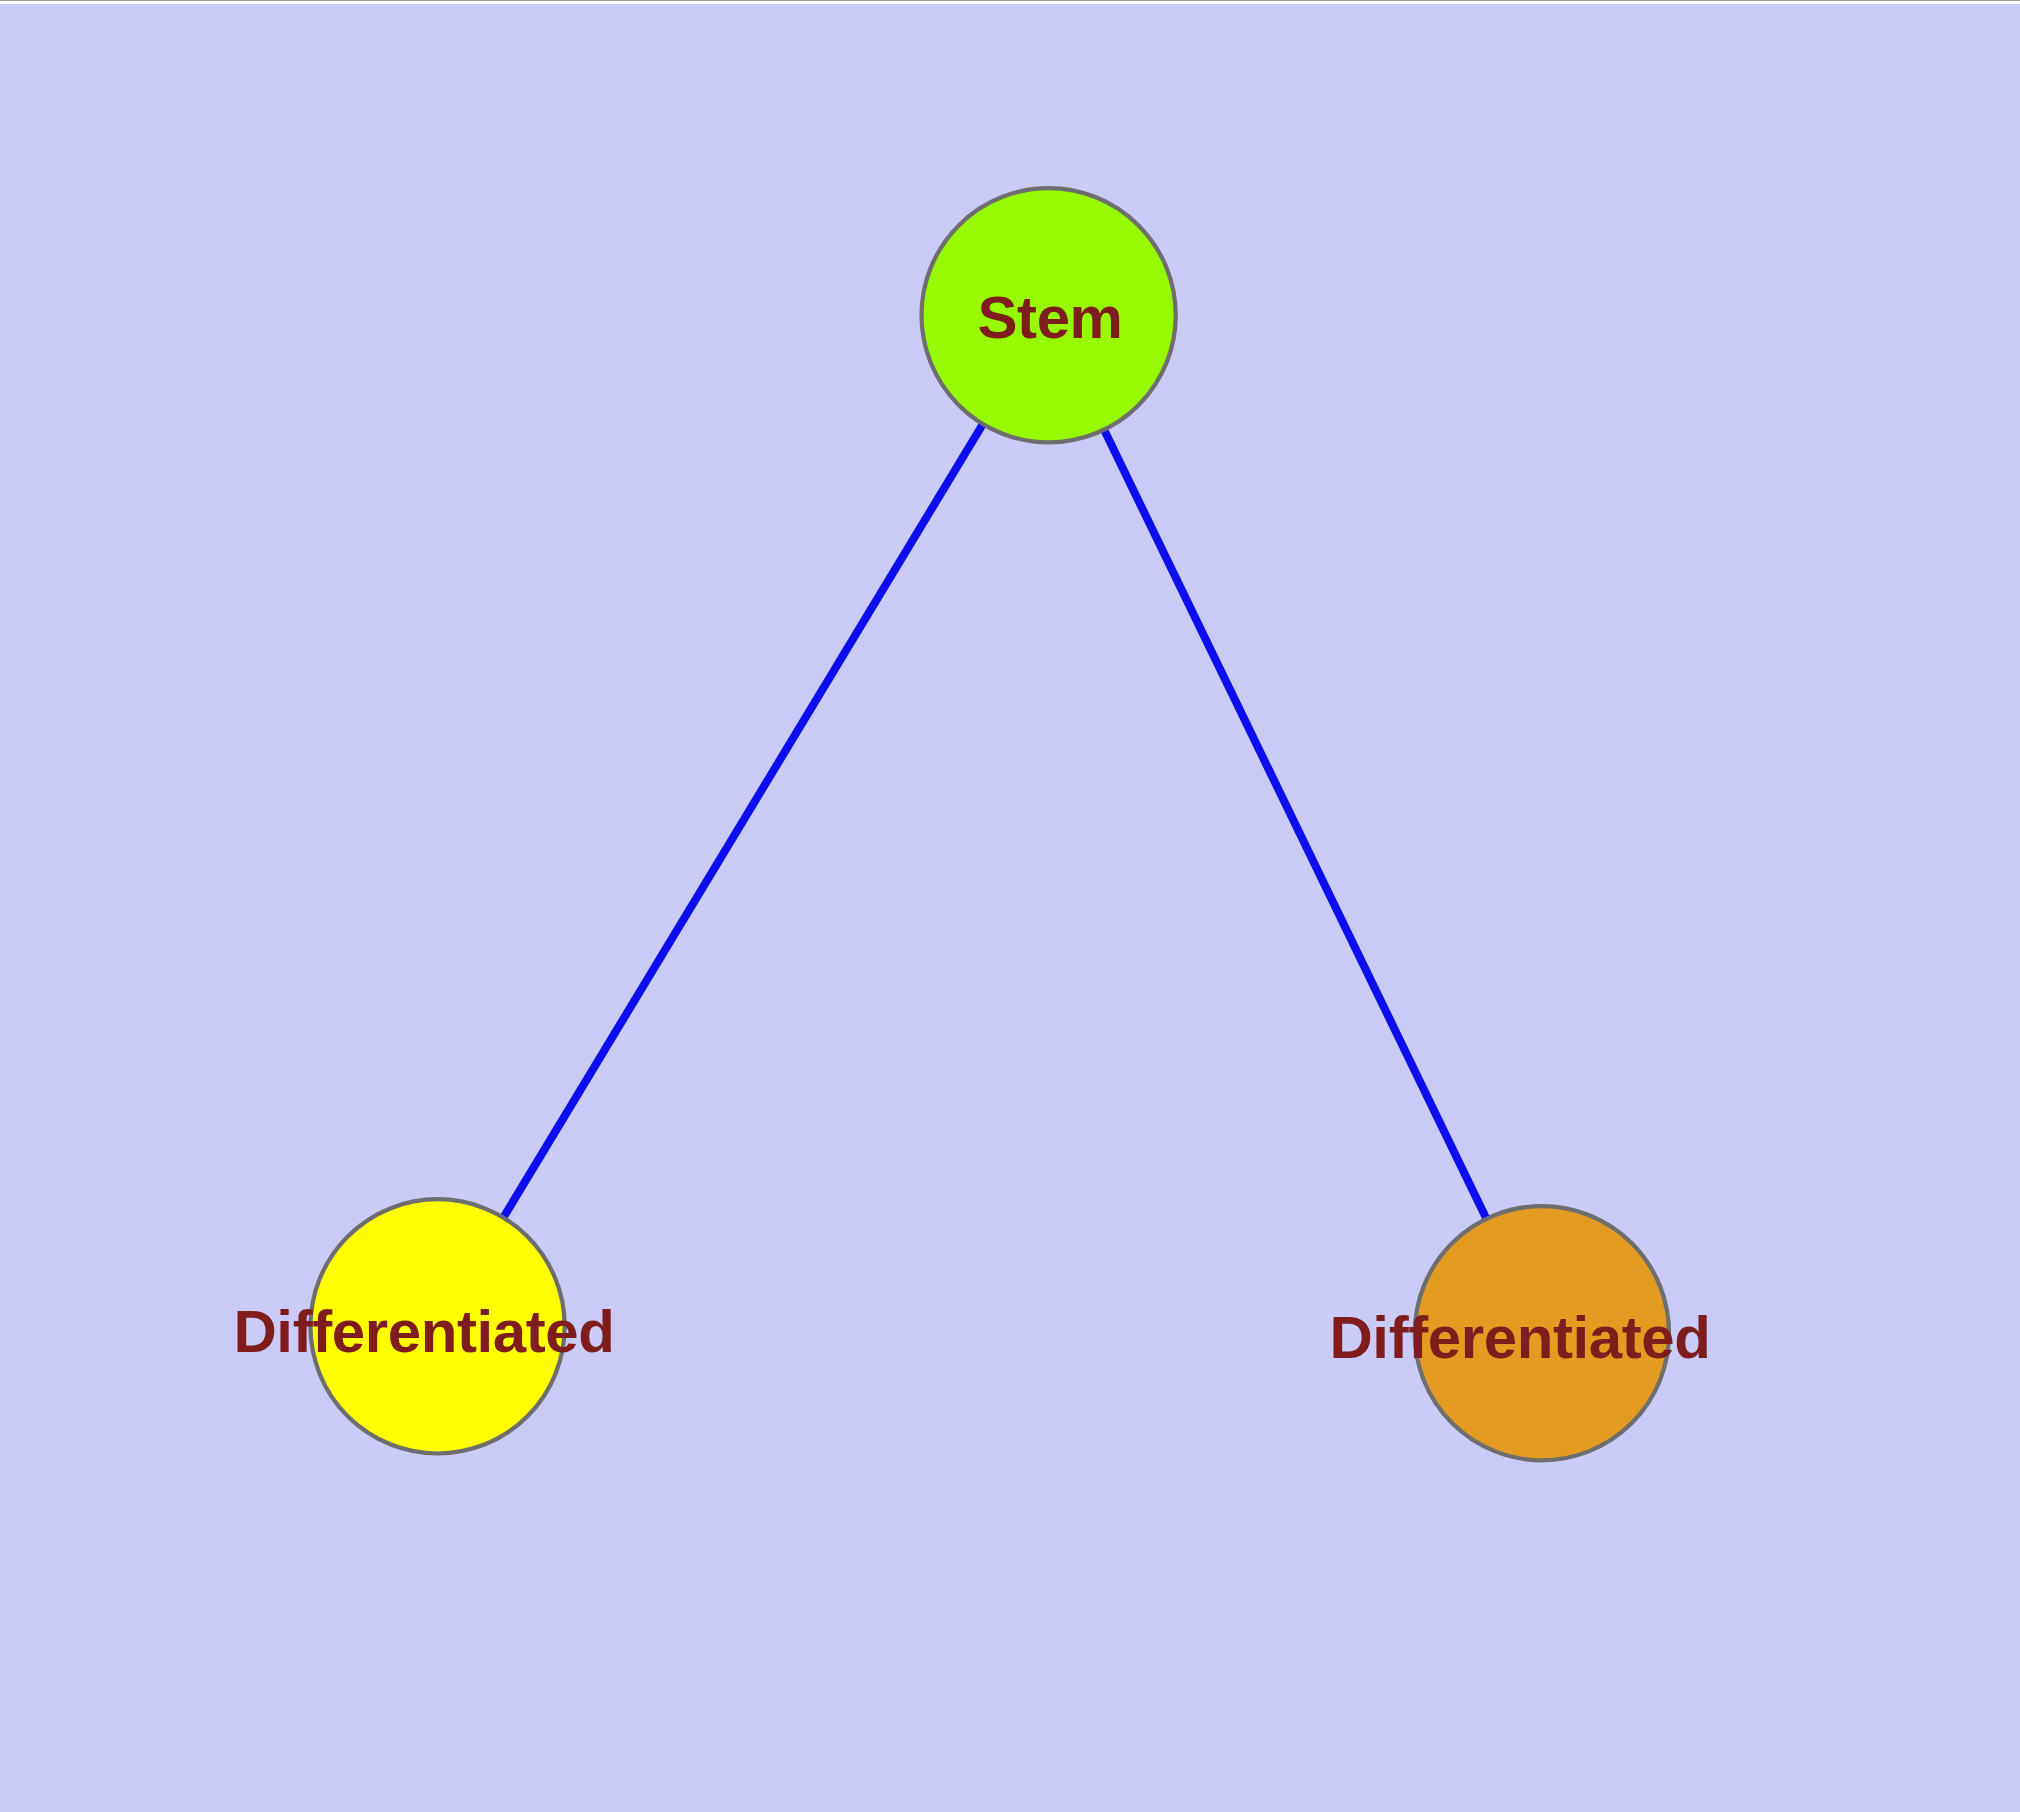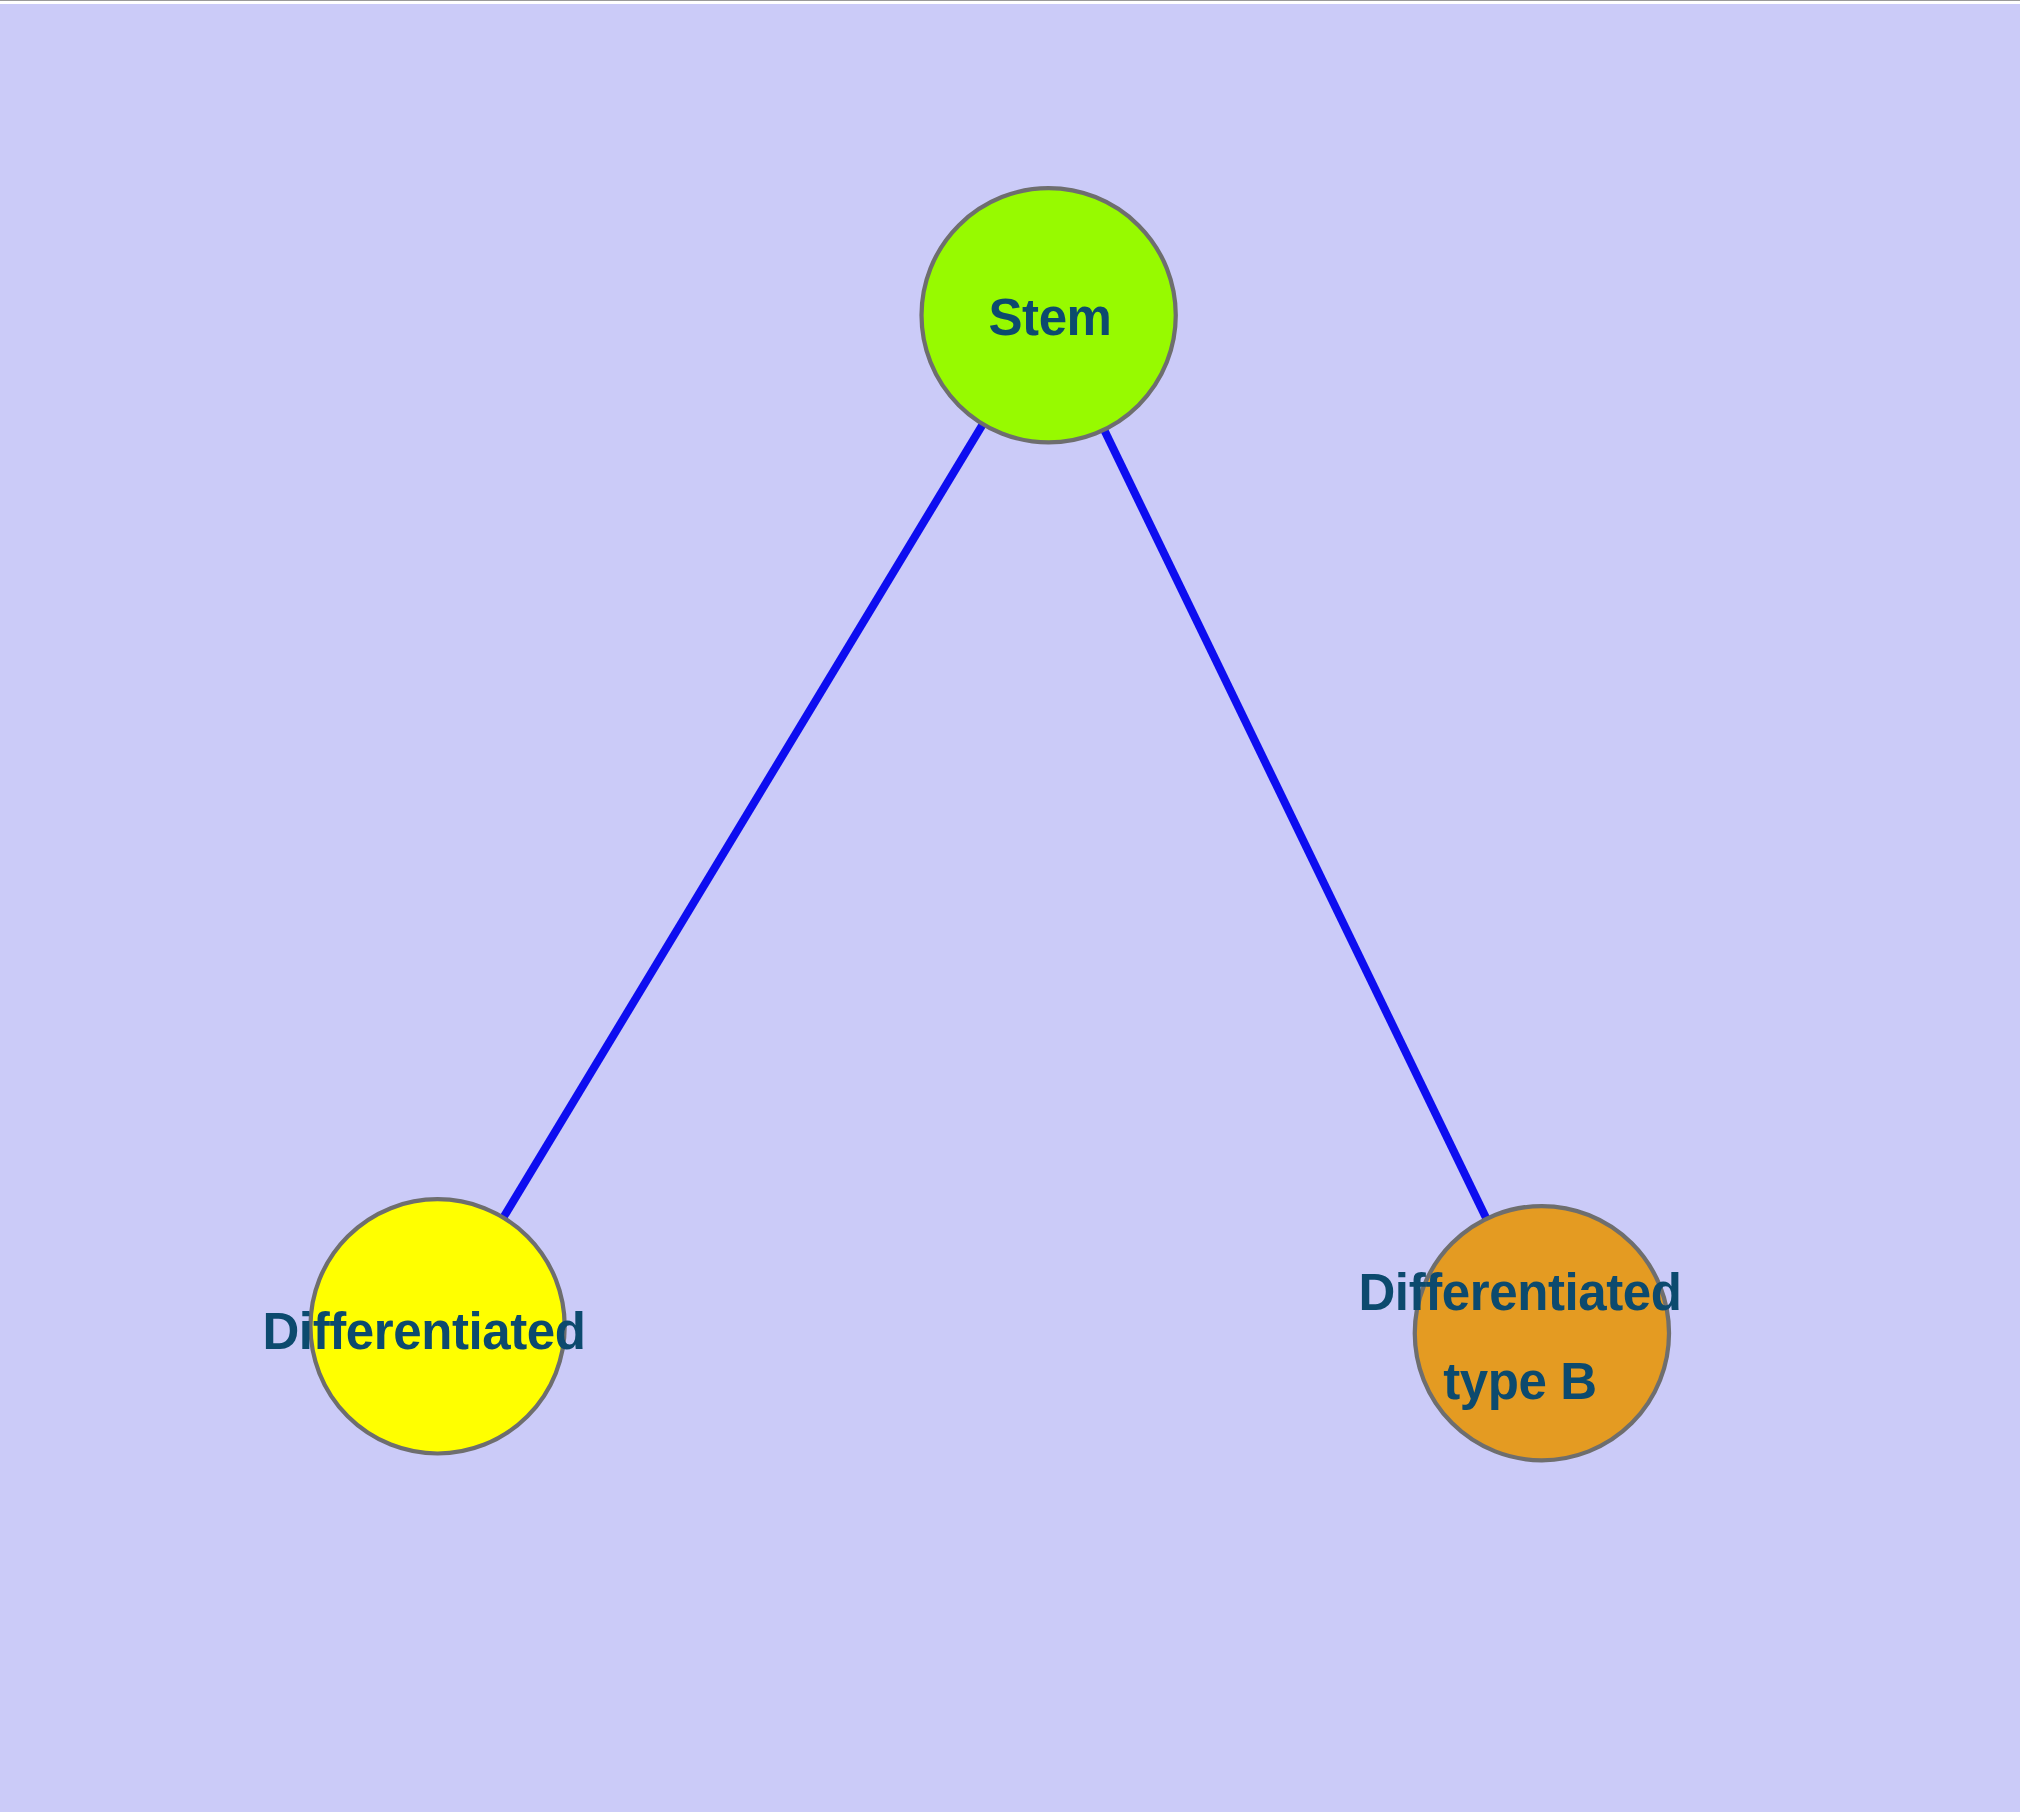--- a/index.html
+++ b/index.html
@@ -35,23 +35,23 @@
   }
   .graph-svg circle {
     stroke-width: 5;
   }
   .node-label {
     position: absolute;
     transform: translate(-50%, -50%);
     text-align: center;
     white-space: nowrap;
     font-weight: bold;
-    font-size: 51px;
+    font-size: 60px;
     line-height: 89px;
-    color: #0c4a6e;
+    color: #7f1d1d;
     letter-spacing: -0.4px;
   }
   .label-stem   { left: 1050px; top: 317px;  }
   .label-type-a { left: 424px;  top: 1331px; }
   .label-type-b { left: 1520px; top: 1337px; }
 </style>
 </head>
 <body>
 
 <div class="stage">
@@ -71,17 +71,16 @@
   <div class="node-label label-stem">
     <div>Stem</div>
   </div>
 
   <div class="node-label label-type-a">
     <div>Differentiated</div>
   </div>
 
   <div class="node-label label-type-b">
     <div>Differentiated</div>
-    <div>type B</div>
   </div>
 
 </div>
 
 
 </body></html>

